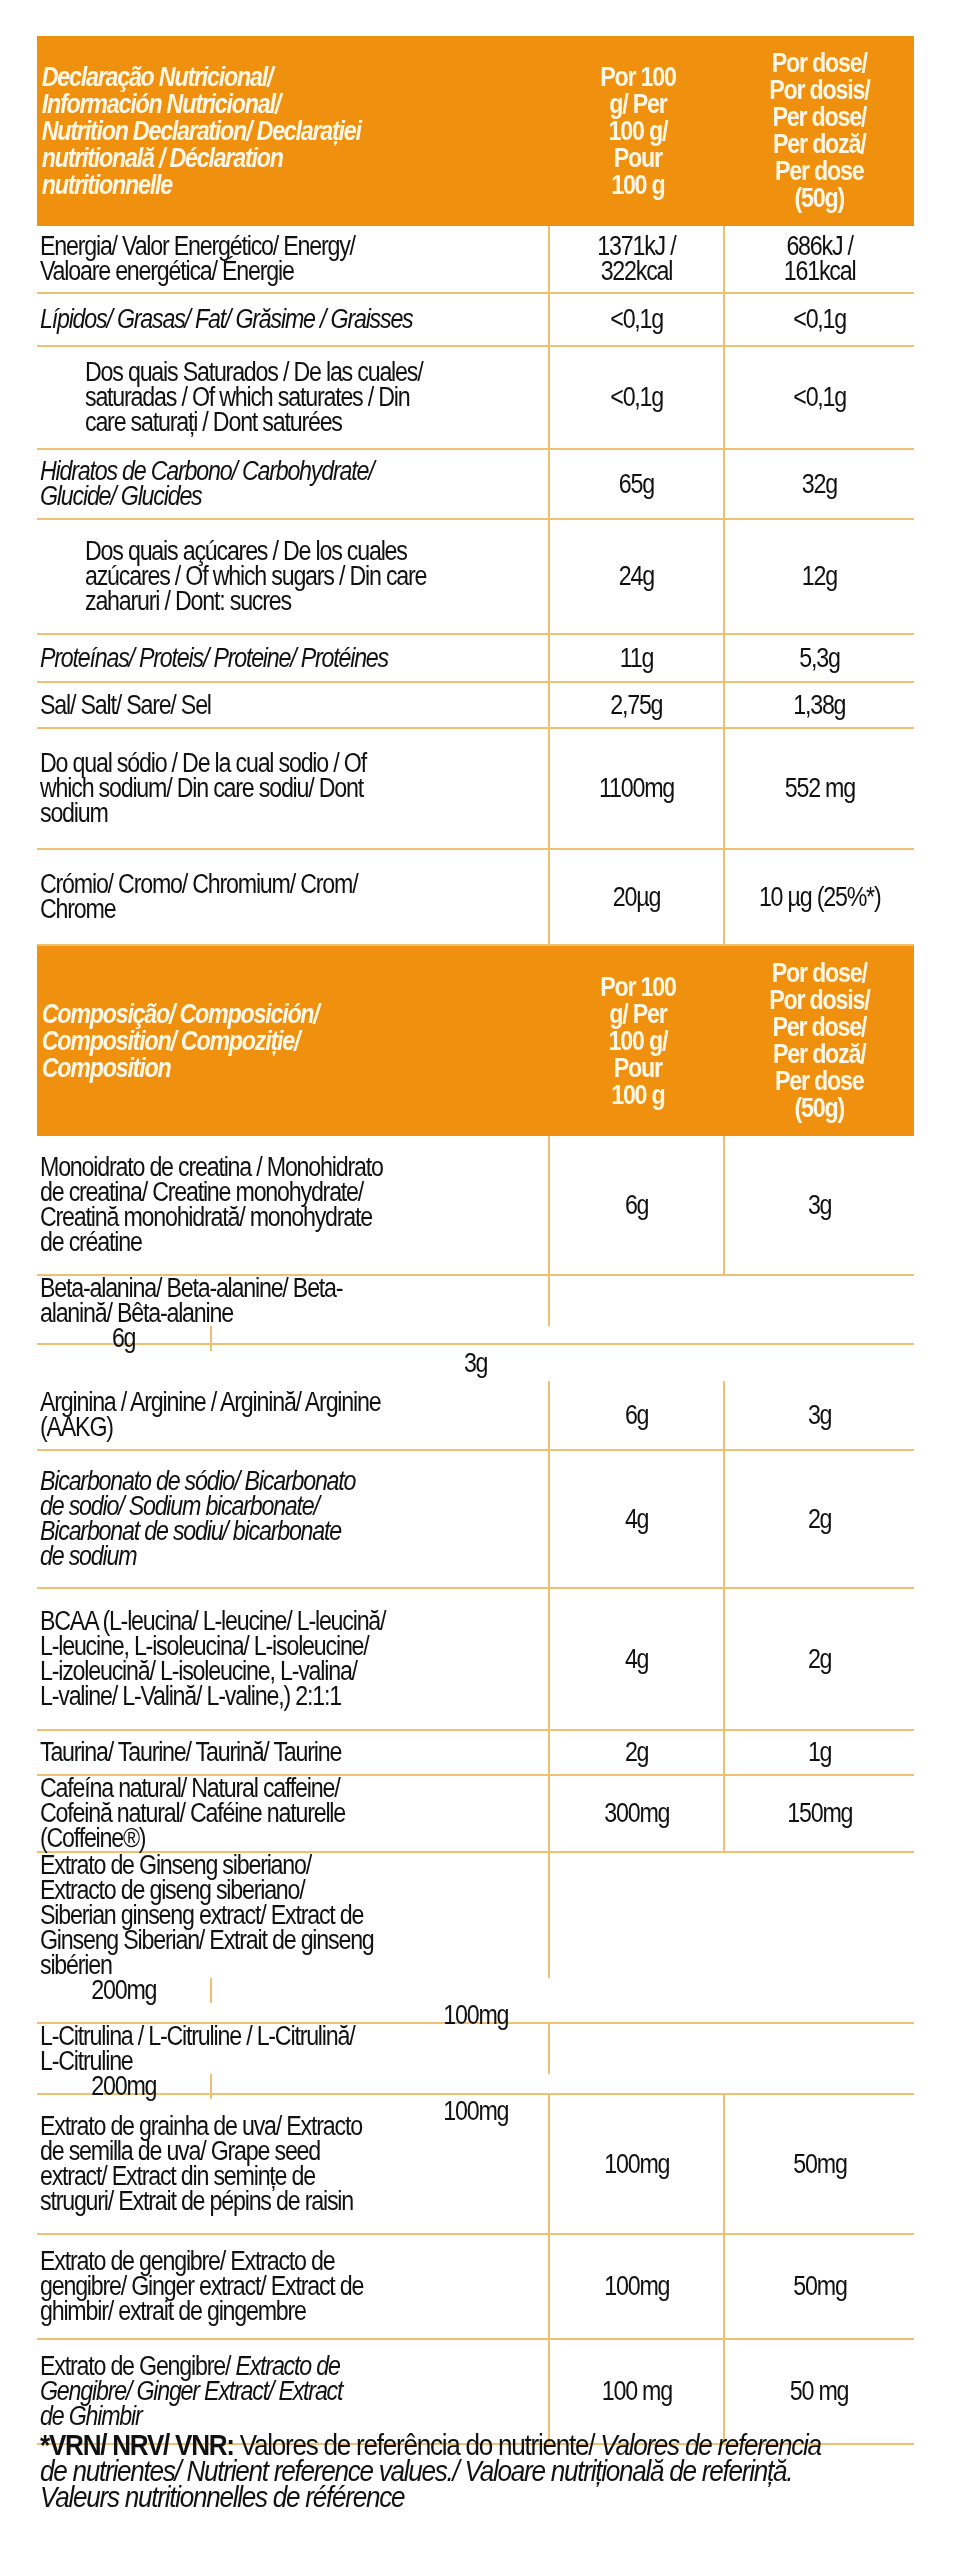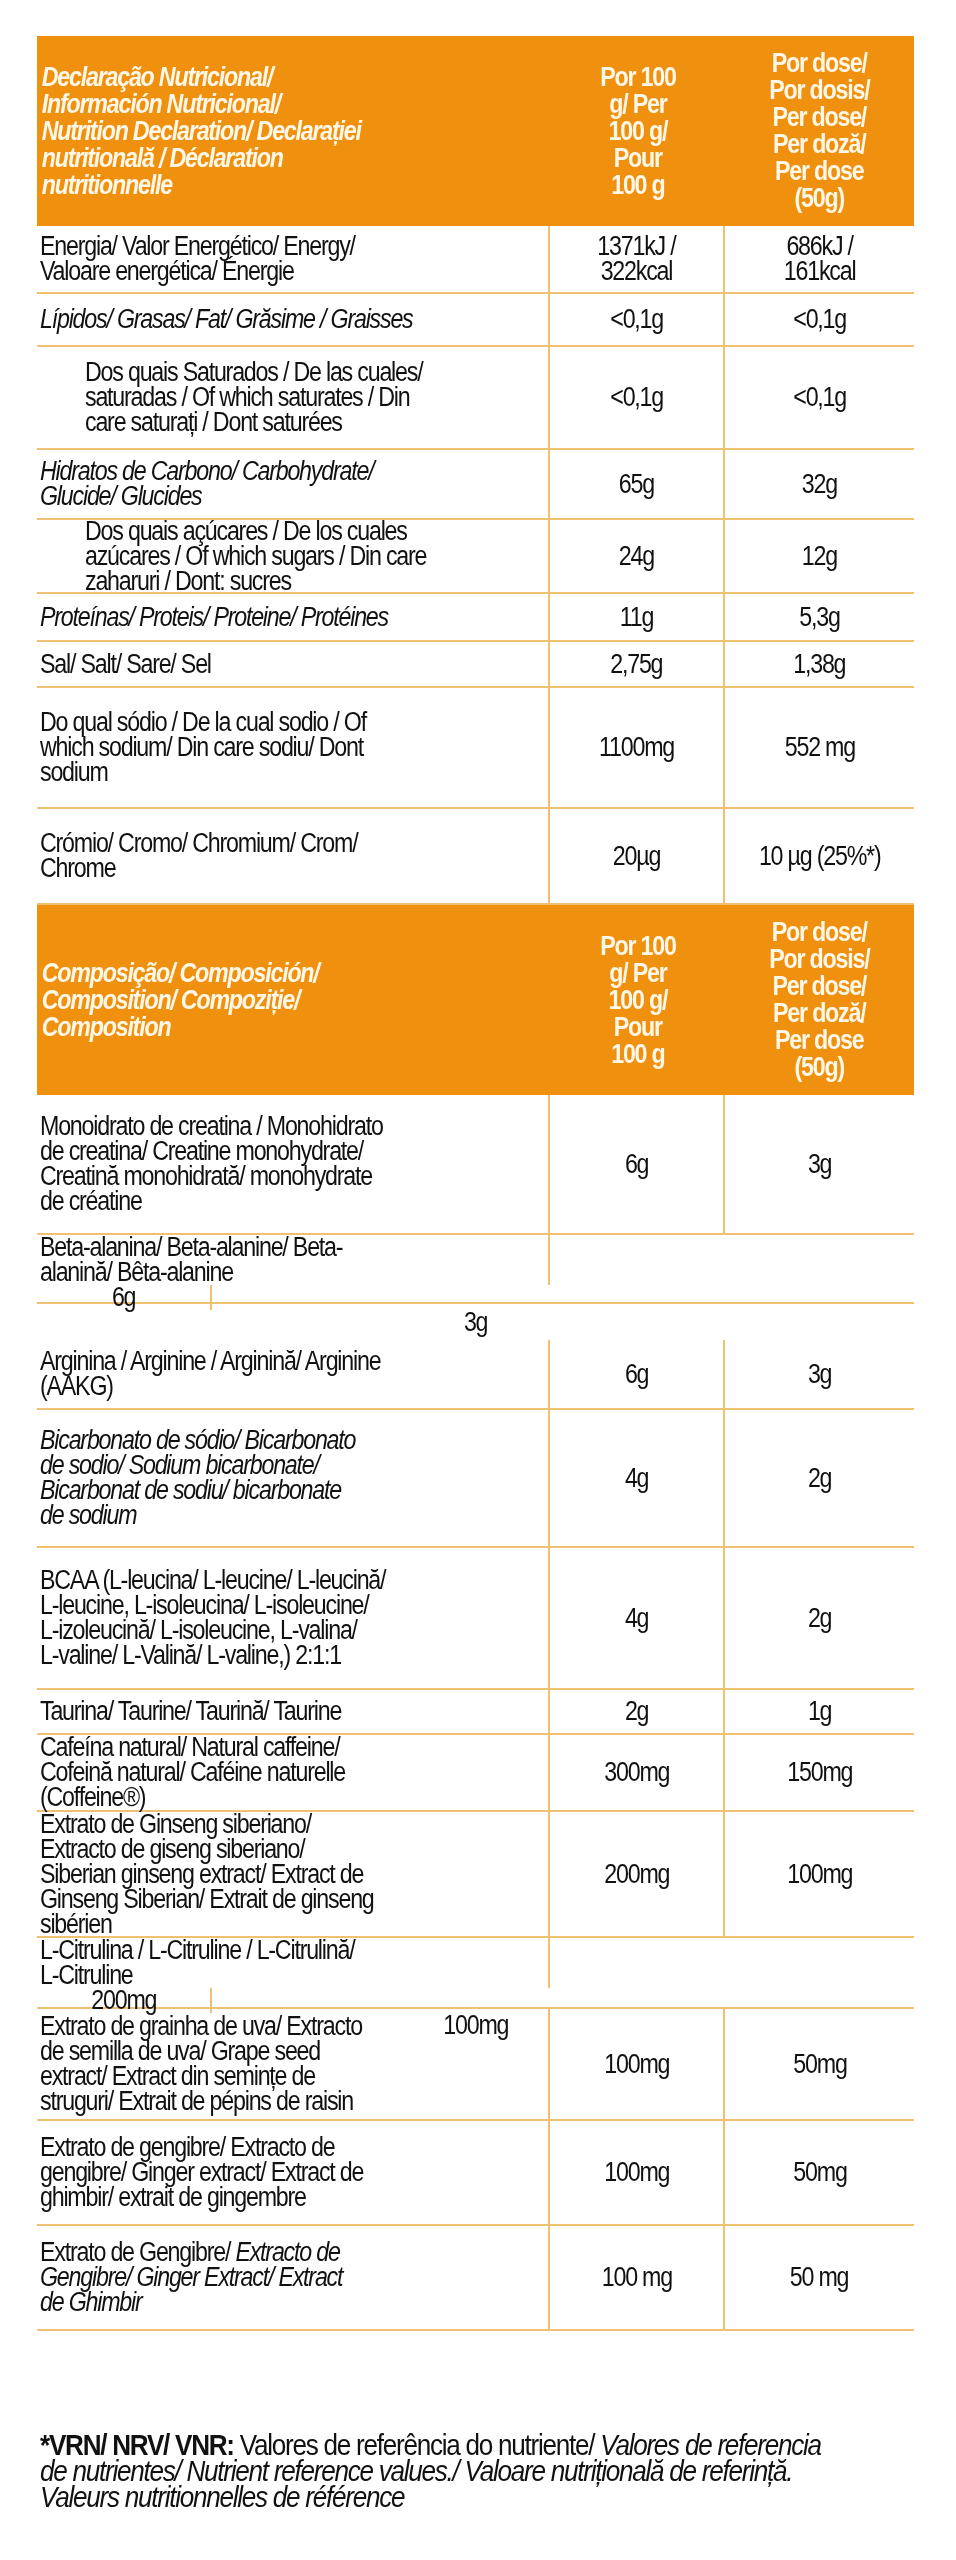--- a/index.html
+++ b/index.html
@@ -98,21 +98,21 @@
           <span class="cell-text ital">Hidratos de Carbono/ Carbohydrate/
 Glucide/ Glucides</span>
         </div>
         <div class="c2">
           <span class="cell-text">65g</span>
         </div>
         <div class="c3">
           <span class="cell-text">32g</span>
         </div>
       </div>
-      <div class="row" style="height: 74px;">
+      <div class="row" style="height: 115px;">
         <div class="c1 indent">
           <span class="cell-text">Dos quais açúcares / De los cuales
 azúcares / Of which sugars / Din care
 zaharuri / Dont: sucres</span>
         </div>
         <div class="c2">
           <span class="cell-text">24g</span>
         </div>
         <div class="c3">
           <span class="cell-text">12g</span>
@@ -274,21 +274,21 @@
 Cofeină natural/ Caféine naturelle
 (Coffeine®)</span>
         </div>
         <div class="c2">
           <span class="cell-text">300mg</span>
         </div>
         <div class="c3">
           <span class="cell-text">150mg</span>
         </div>
       </div>
-      <div class="row" style="height: 126px;">
+      <div class="row" style="height: 171px; flex-direction: column;">
         <div class="c1">
           <span class="cell-text">Extrato de Ginseng siberiano/
 Extracto de giseng siberiano/
 Siberian ginseng extract/ Extract de
 Ginseng Siberian/ Extrait de ginseng
 sibérien</span>
         </div>
         <div class="c2">
           <span class="cell-text">200mg</span>
         </div>
@@ -301,21 +301,21 @@
           <span class="cell-text">L-Citrulina / L-Citruline / L-Citrulină/
 L-Citruline</span>
         </div>
         <div class="c2">
           <span class="cell-text">200mg</span>
         </div>
         <div class="c3">
           <span class="cell-text">100mg</span>
         </div>
       </div>
-      <div class="row" style="height: 112px;">
+      <div class="row" style="height: 140px;">
         <div class="c1">
           <span class="cell-text">Extrato de grainha de uva/ Extracto
 de semilla de uva/ Grape seed
 extract/ Extract din semințe de
 struguri/ Extrait de pépins de raisin</span>
         </div>
         <div class="c2">
           <span class="cell-text">100mg</span>
         </div>
         <div class="c3">

